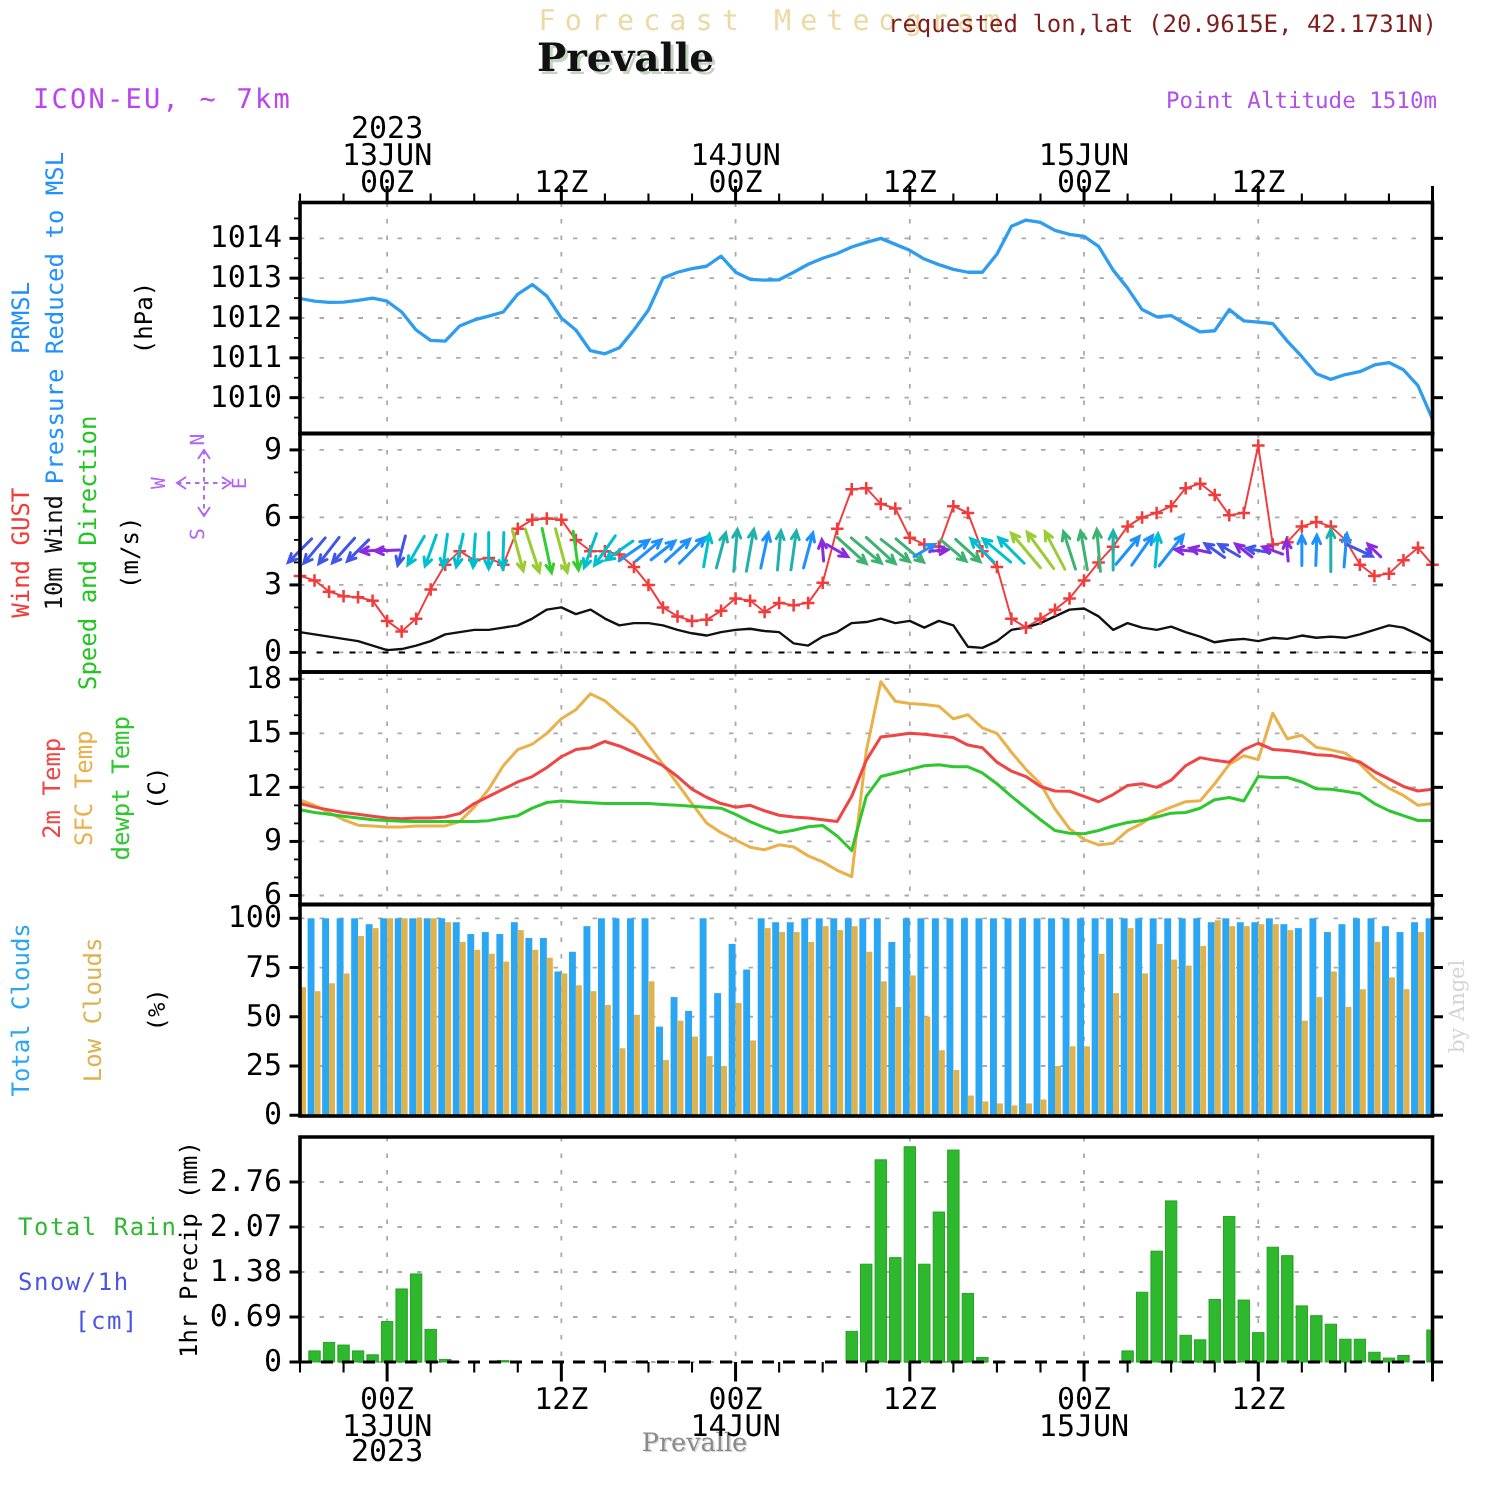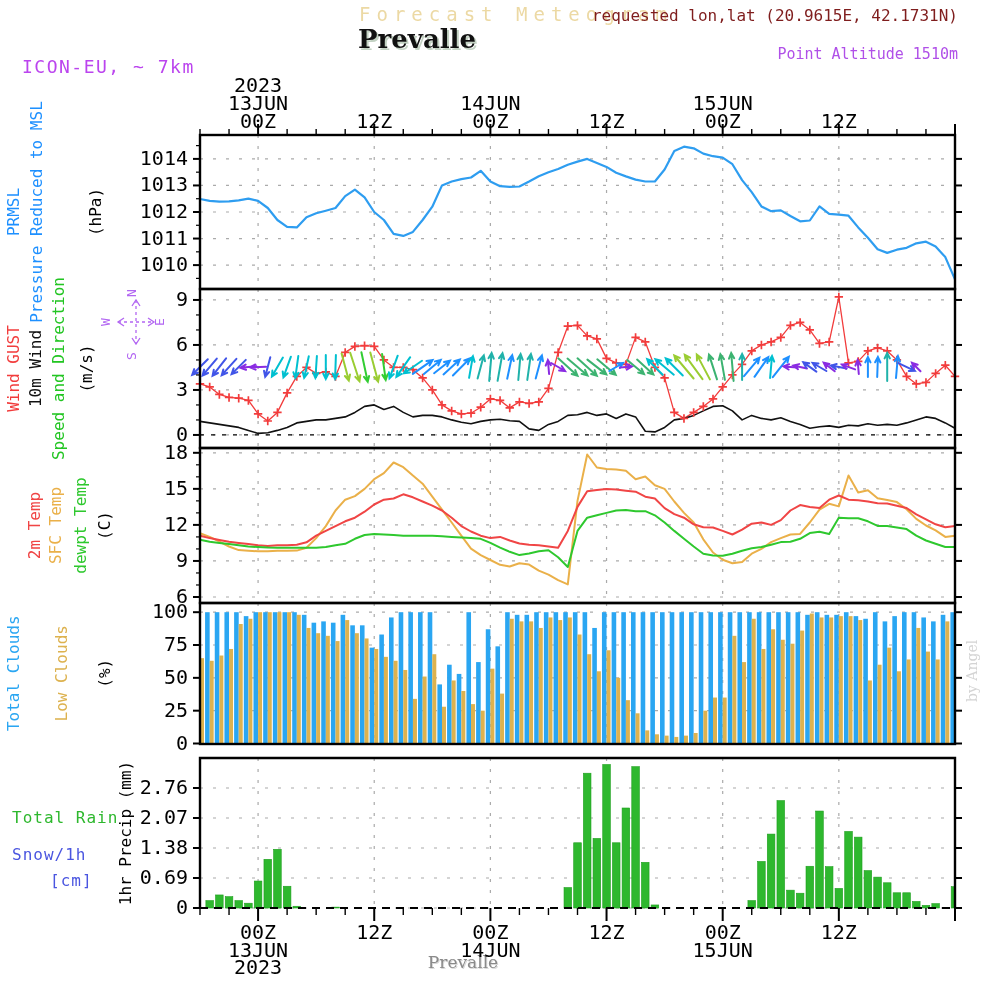--- a/index.html
+++ b/index.html
@@ -4,21 +4,21 @@
 <style>
   html,body{margin:0;padding:0;background:#fff;}
   #page{position:relative;width:1000px;height:1000px;background:#fff;overflow:hidden;
         font-family:"DejaVu Sans Mono",monospace;}
   .abs{position:absolute;white-space:pre;}
   #hdr-title{left:516px;top:3px;transform:translateX(-50%);font-size:19px;letter-spacing:6px;color:#ecd9a4;}
   #hdr-station{left:417px;top:24px;transform:translateX(-50%);font-family:"DejaVu Serif",serif;
                font-weight:bold;font-size:26px;color:#111;text-shadow:2px 2px 0 #c3d2c3;}
   #hdr-req{right:42px;top:6px;font-size:16px;color:#7f1d1d;}
   #hdr-grid{right:42px;top:25px;font-size:16px;color:#5a5ae0;}
-  #hdr-palt{right:42px;top:45px;font-size:15px;color:#b050e8;}
+  #hdr-palt{right:42px;top:58px;font-size:15px;color:#b050e8;}
   #hdr-malt{right:42px;top:63px;font-size:15px;color:#b050e8;}
   #hdr-model{left:22px;top:56px;font-size:18px;letter-spacing:1.5px;color:#bb44ee;}
   #footer-station{left:463px;top:952px;transform:translateX(-50%);font-family:"DejaVu Serif",serif;
                   font-size:17px;color:#8a8a8a;text-shadow:1px 1px 0 #d8d8d8;}
   #credit{left:964px;top:702px;transform:rotate(-90deg);transform-origin:0 0;
           font-family:"DejaVu Serif",serif;font-size:14px;color:#d4d4d4;}
   svg{position:absolute;left:0;top:0;}
 </style>
 </head>
 <body>

